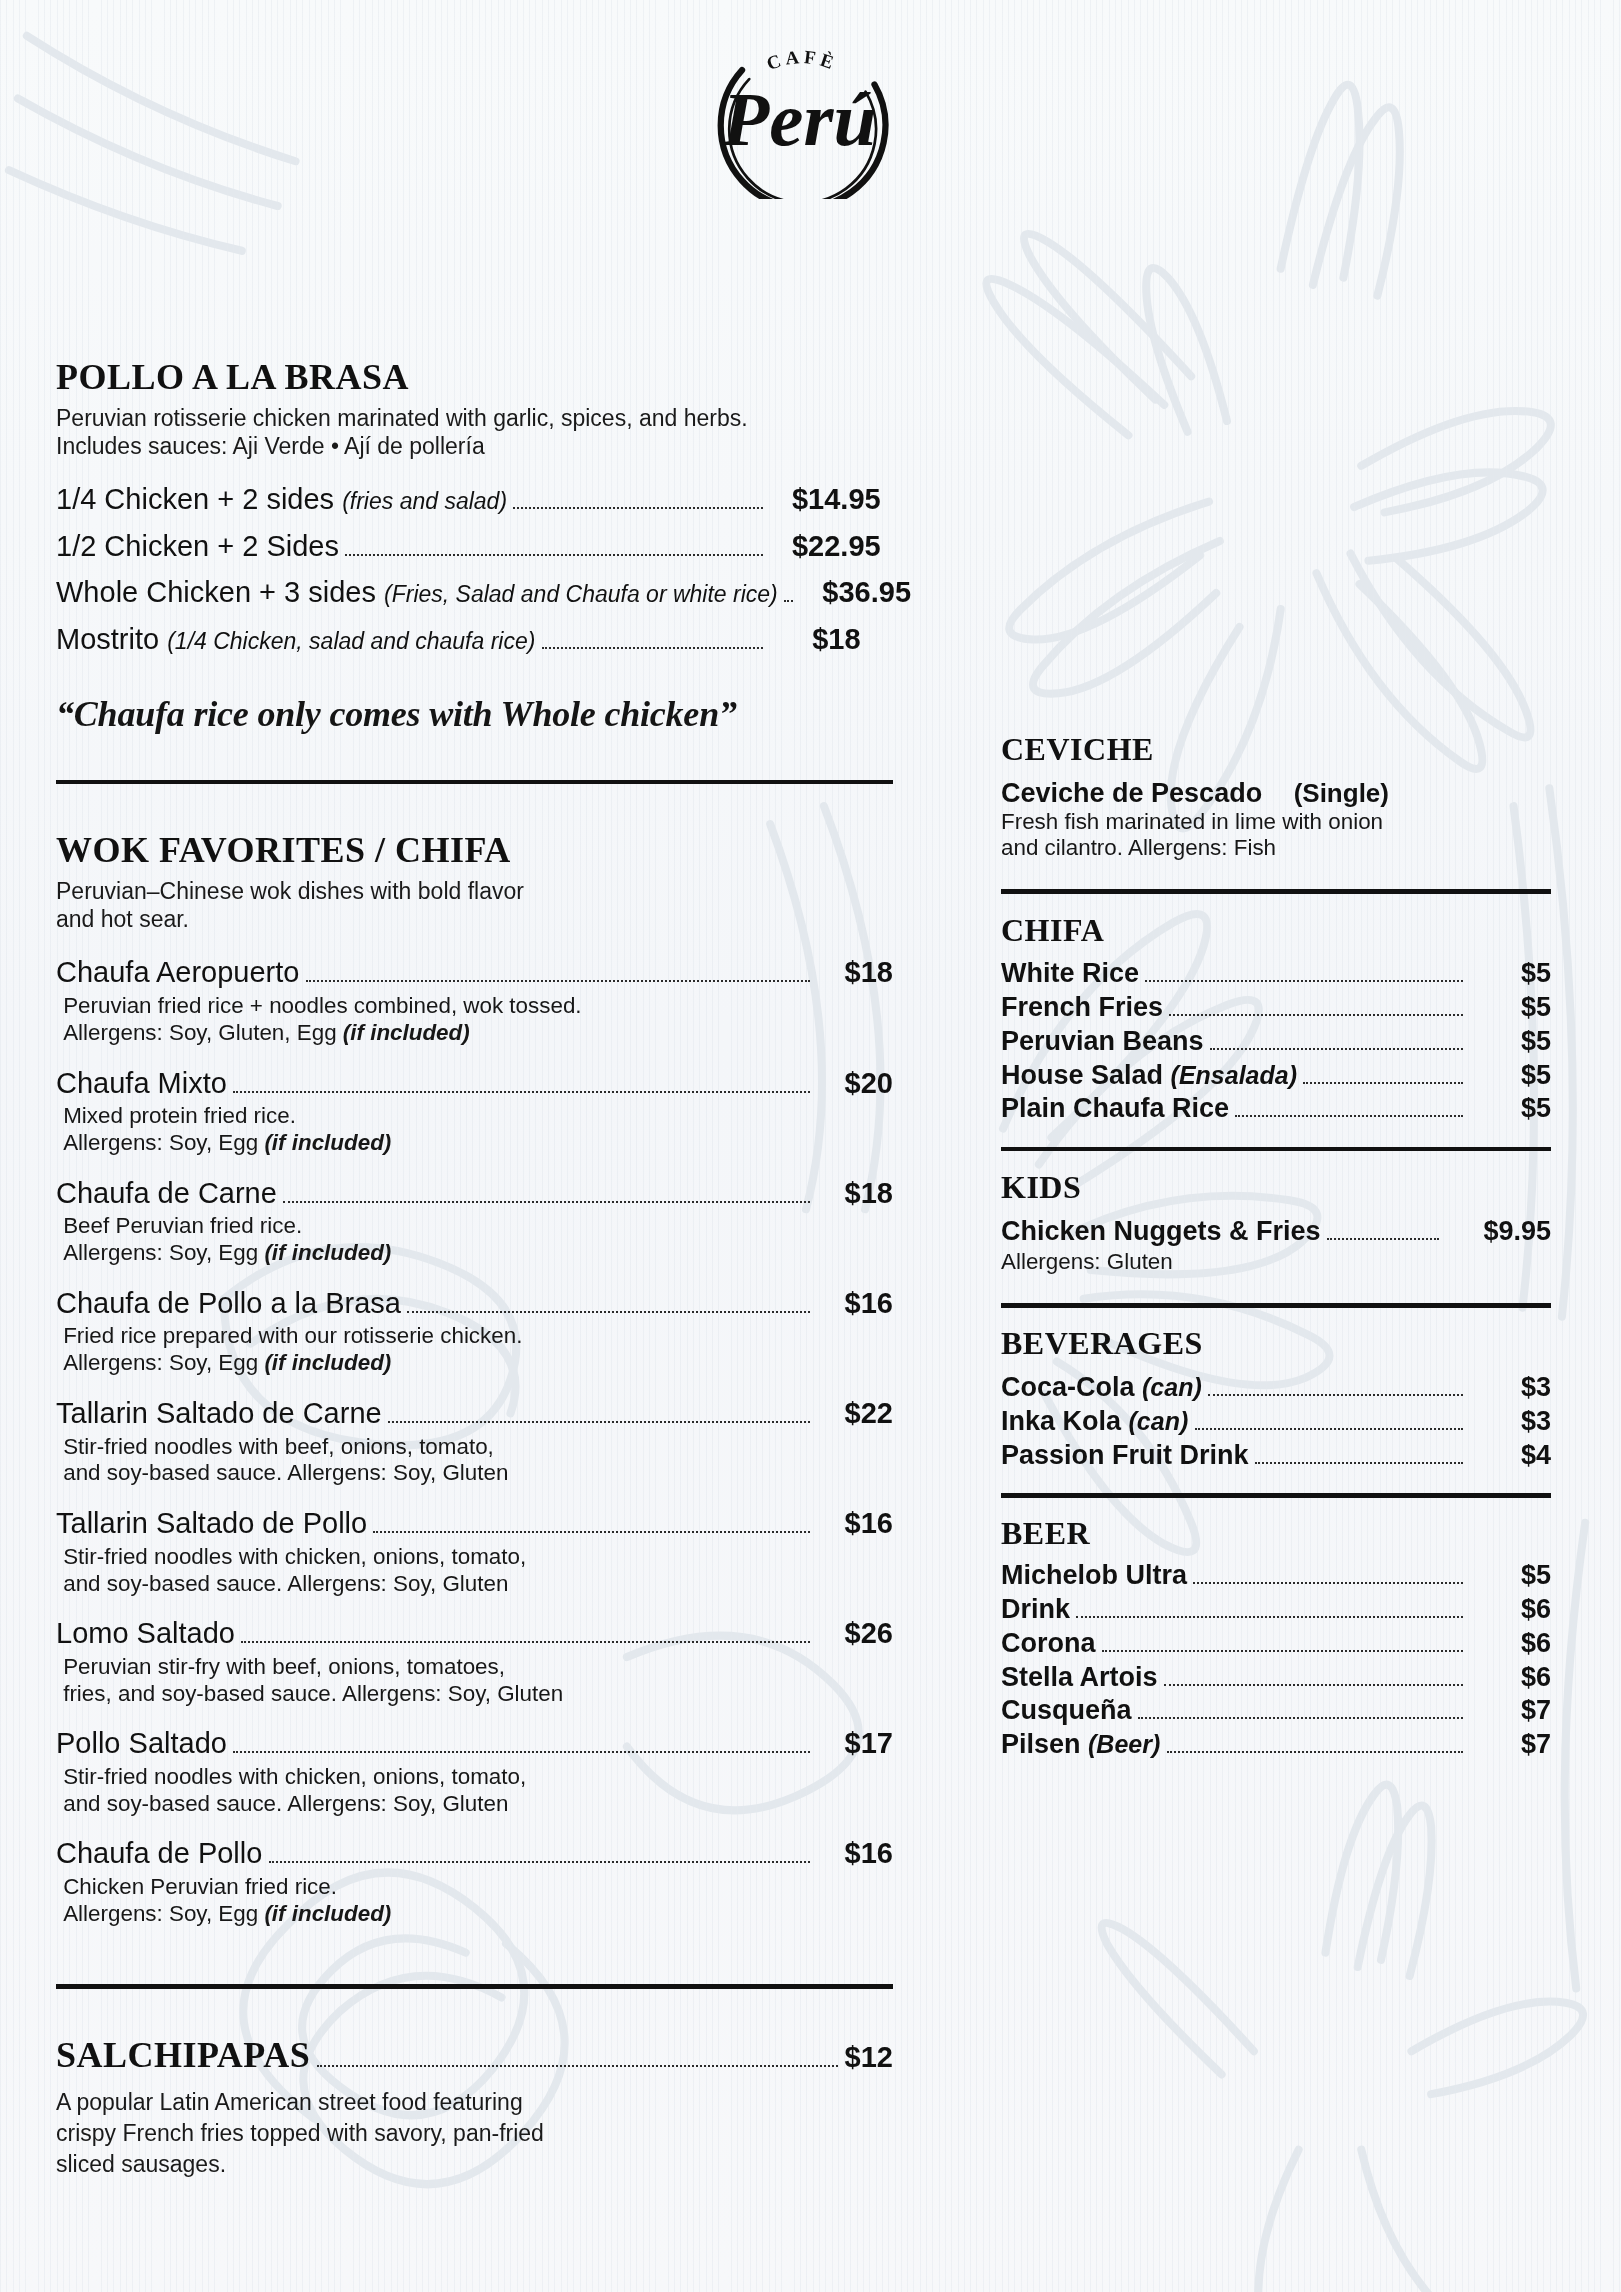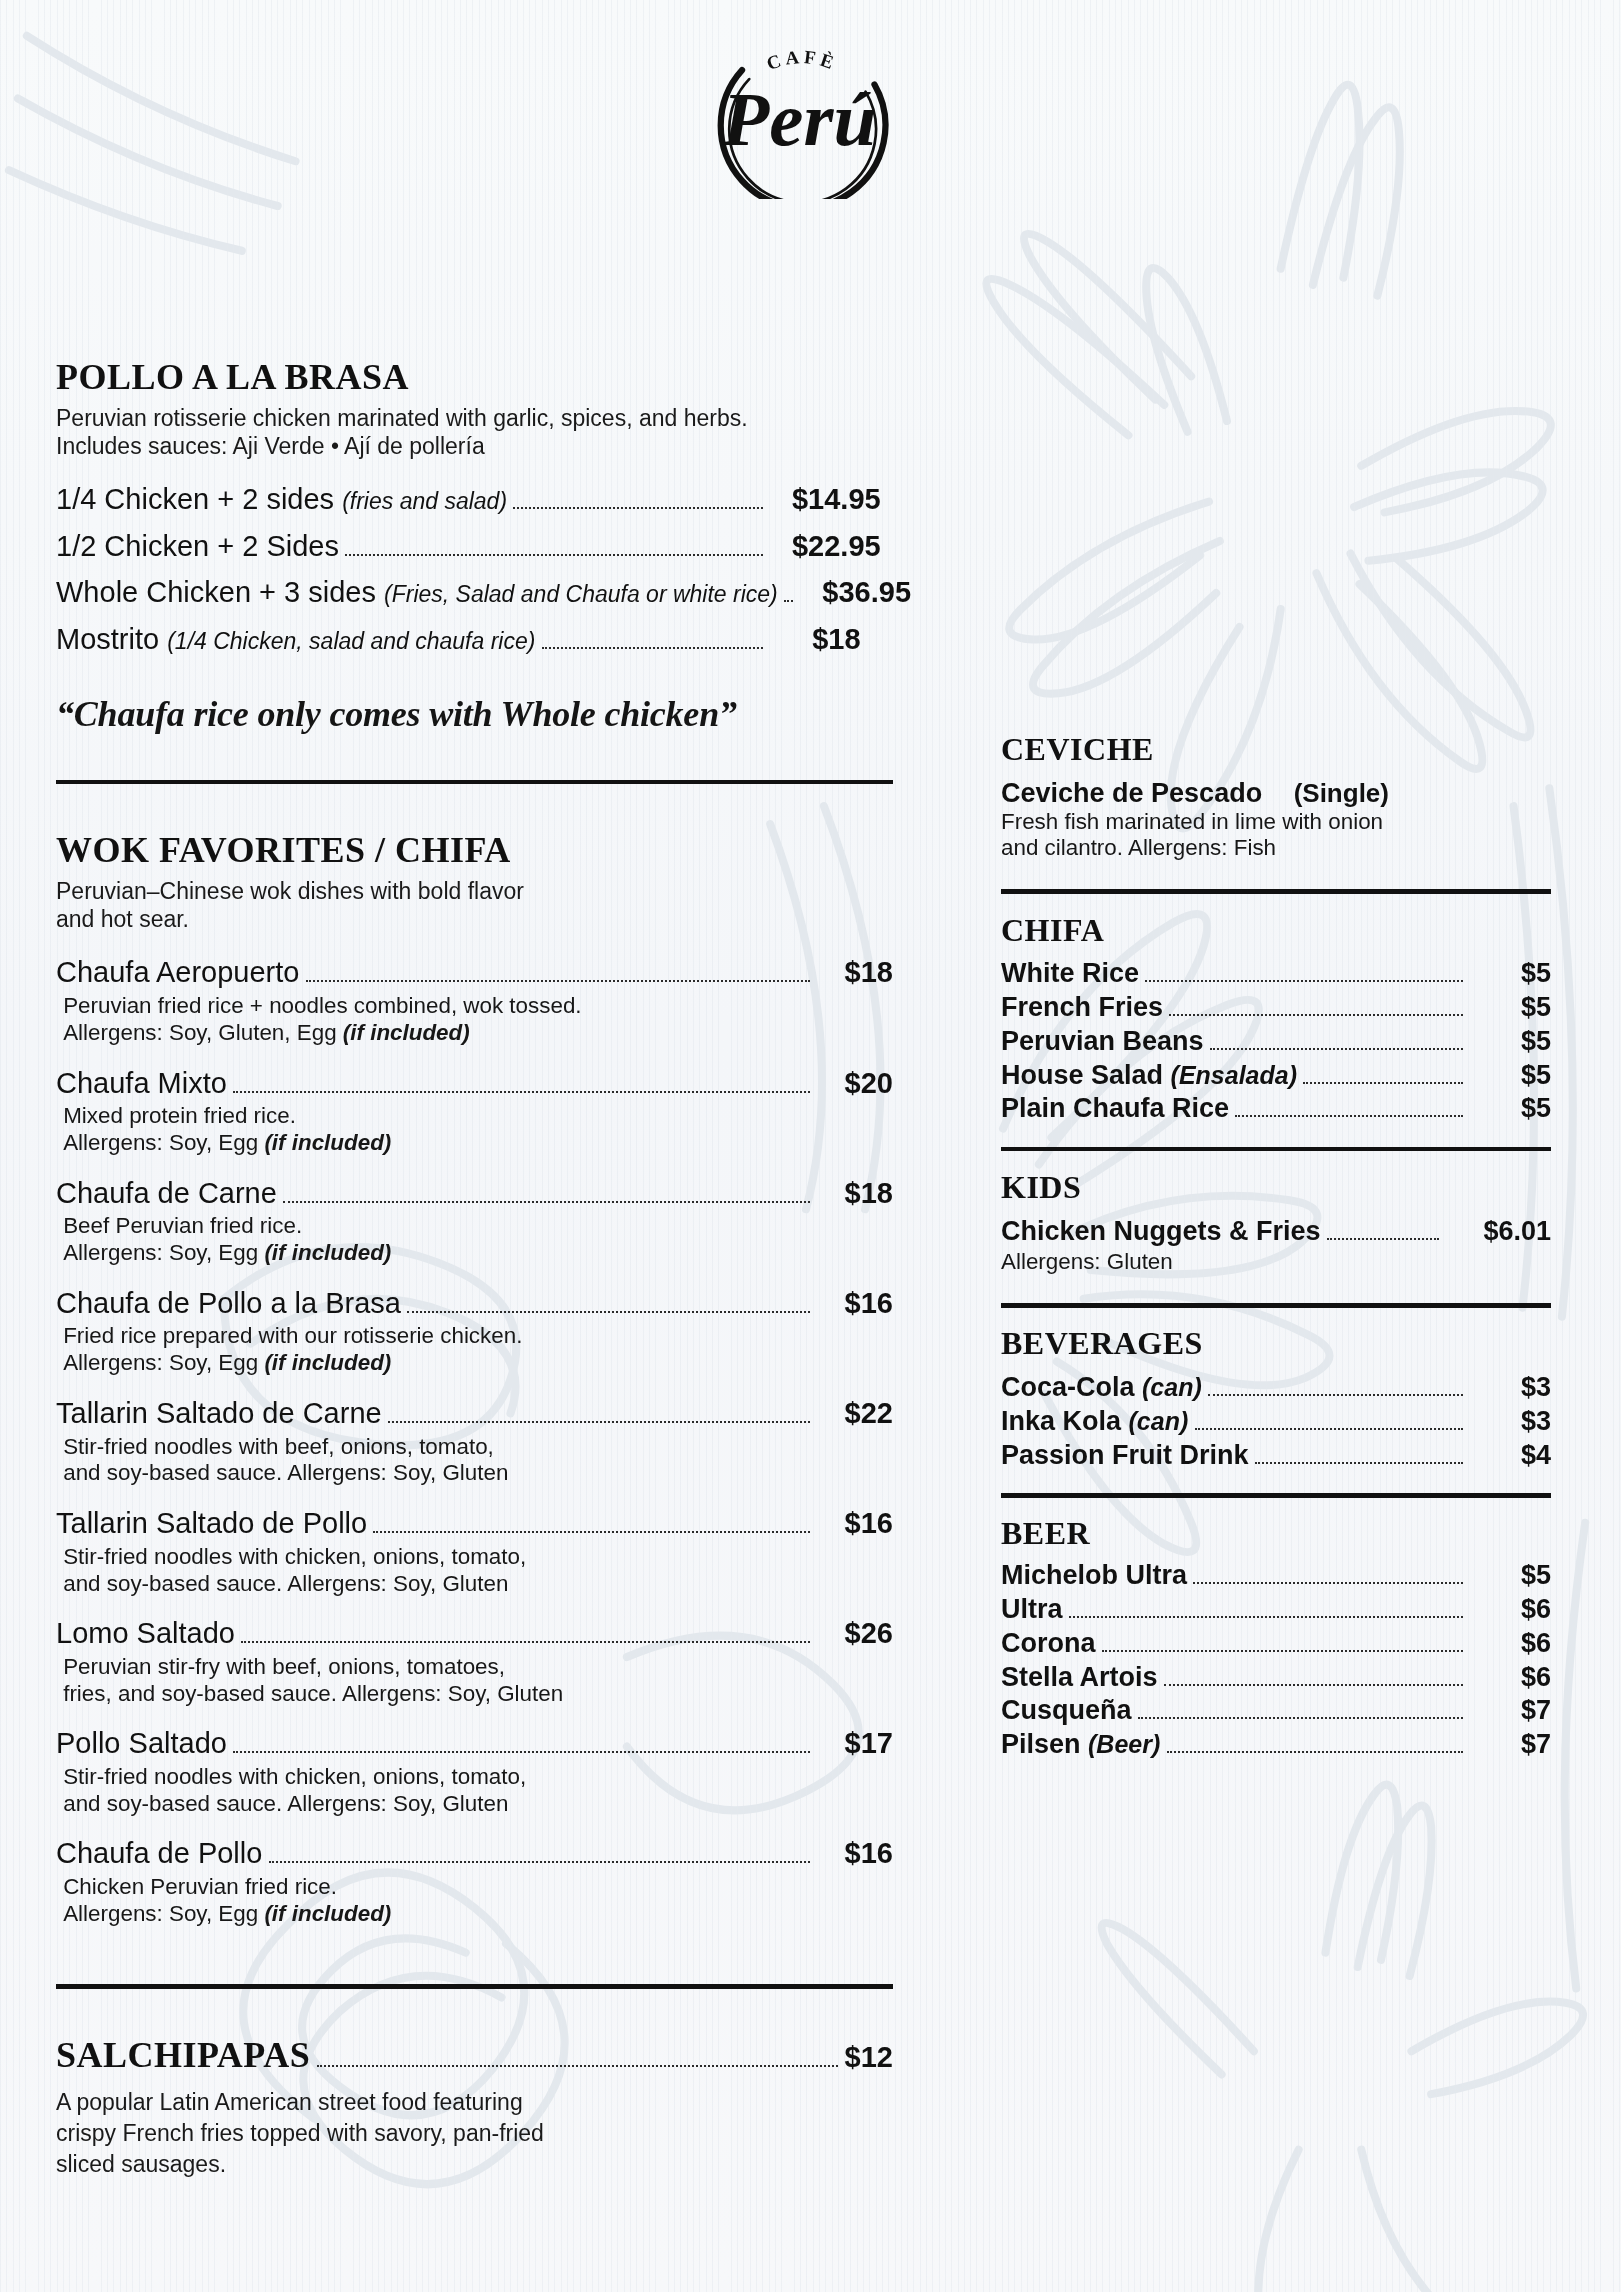--- a/index.html
+++ b/index.html
@@ -481,21 +481,21 @@
       <div class="gap-m"></div>
       <div class="divider"></div>
       <div class="gap-m"></div>
 
       <section>
         <h2 class="sec-title small">KIDS</h2>
         <div style="height:10.7px"></div>
         <div class="row r-row">
           <span class="name">Chicken Nuggets &amp; Fries</span>
           <span class="dots"></span>
-          <span class="price" style="width:106px">$6.01</span>
+          <span class="price" style="width:106px">$9.95</span>
         </div>
         <div class="r-desc">Allergens: Gluten</div>
       </section>
 
       <div class="gap-l"></div>
       <div class="divider"></div>
       <div class="gap-m"></div>
 
       <section>
         <h2 class="sec-title small">BEVERAGES</h2>
@@ -523,21 +523,21 @@
 
       <section>
         <h2 class="sec-title small">BEER</h2>
         <div style="height:9px"></div>
         <div class="row r-row">
           <span class="name"><span>Michelob Ultra</span><span class="it"></span></span>
           <span class="dots"></span>
           <span class="price">$5</span>
         </div>
         <div class="row r-row">
-          <span class="name"><span>Ultra</span><span class="it"></span></span>
+          <span class="name"><span>Drink</span><span class="it"></span></span>
           <span class="dots"></span>
           <span class="price">$6</span>
         </div>
         <div class="row r-row">
           <span class="name"><span>Corona </span><span class="it"></span></span>
           <span class="dots"></span>
           <span class="price">$6</span>
         </div>
         <div class="row r-row">
           <span class="name"><span>Stella Artois</span><span class="it"></span></span>

